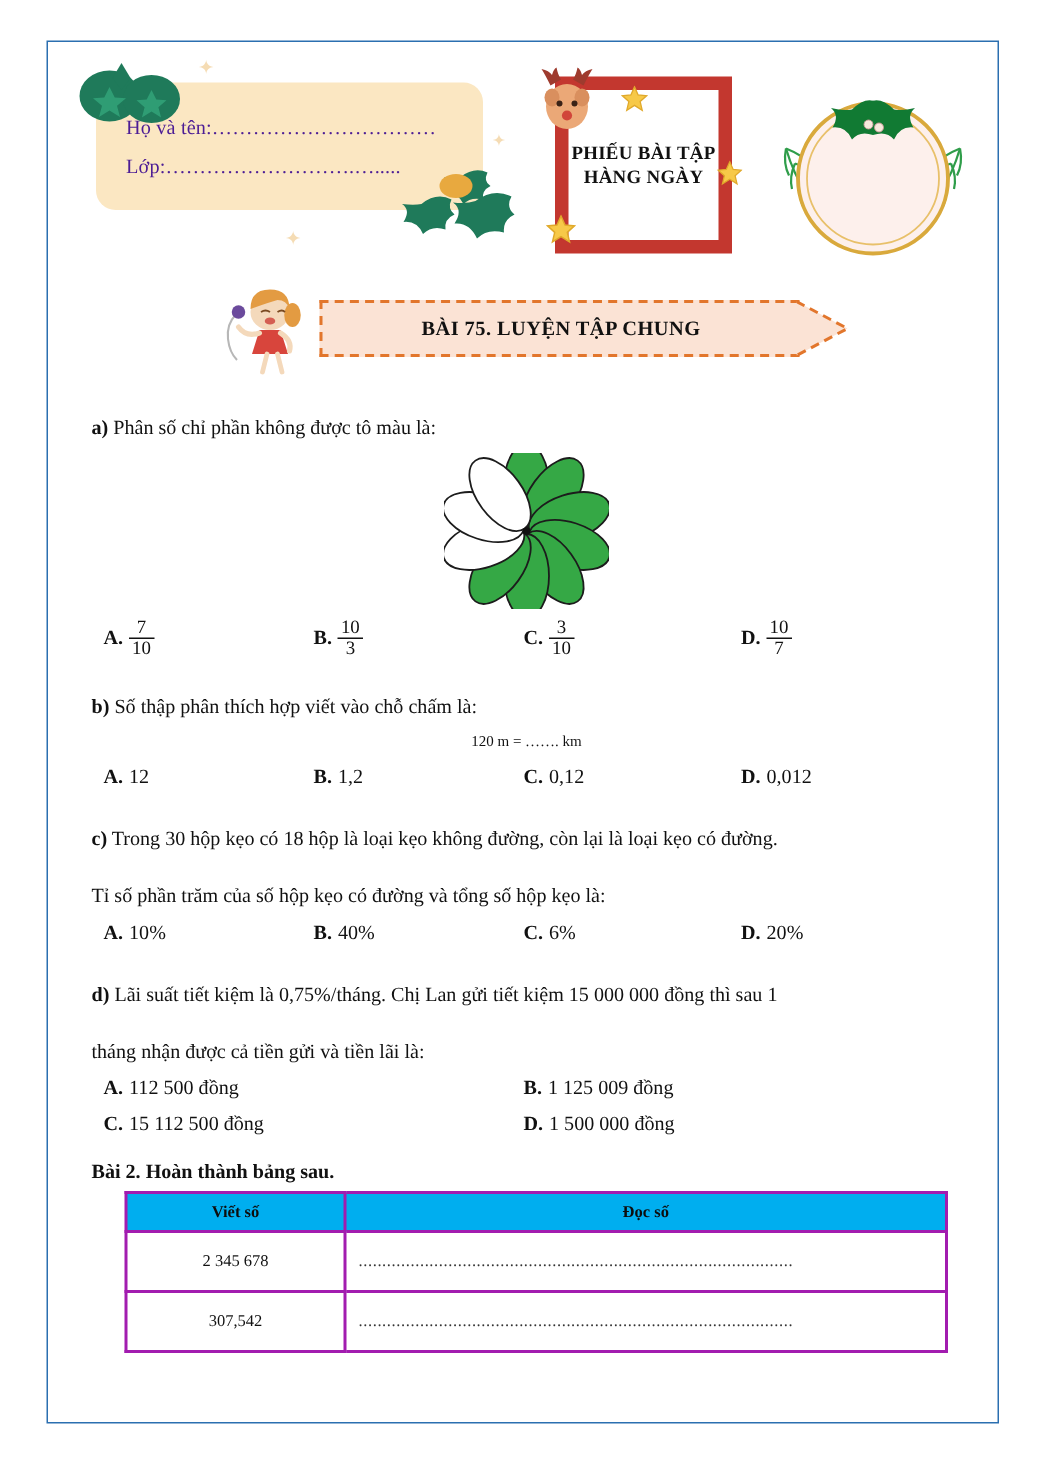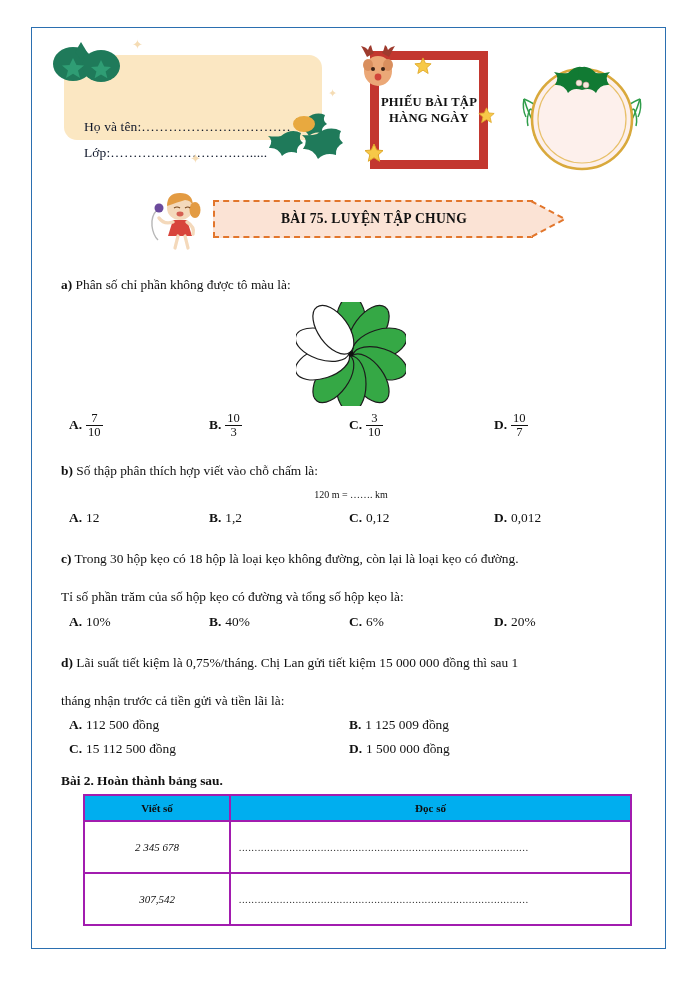--- a/index.html
+++ b/index.html
@@ -30,23 +30,22 @@
 
   .name-box {
     position: absolute; left: 24px; top: 22px;
     width: 258px; height: 85px;
     background: #fbe7c2;
     border-radius: 13px;
     z-index: 2;
   }
   .name-line {
     position: absolute; left: 20px;
-    font-size: 13.5px; letter-spacing: .1px; color: #0f172a;
+    font-size: 13.5px; letter-spacing: .1px; color: #4c1d95;
     white-space: nowrap;
-    margin-top: 42px;
   }
   .name-line.l1 { top: 22px; }
   .name-line.l2 { top: 48px; }
 
   .orn-berries { position: absolute; left: 11px; top: 5px; width: 72px; height: 48px; z-index: 3; }
   .orn-holly   { position: absolute; left: 219px; top: 73px; width: 96px; height: 60px; z-index: 3; }
   .sparkle { position: absolute; color: #f5dcb4; font-size: 13px; z-index: 3; }
 
   
   .red-frame-wrap { position: absolute; left: 316px; top: 10px; width: 148px; height: 140px; z-index: 2; }
@@ -130,21 +129,21 @@
     border: 2px solid #a21caf;
     font-size: 11px;
   }
   table.bang th {
     background: #00aeef;
     color: #0d0d0d;
     font-weight: bold;
     height: 26px;
     text-align: center;
   }
-  table.bang td { height: 52px; text-align: center; font-style: italic; }
+  table.bang td { height: 40px; text-align: center; }
   table.bang td.ans { text-align: left; padding-left: 8px; color: #333; letter-spacing: .4px;
                       overflow: hidden; white-space: nowrap; }
   .col-a { width: 146px; }
 </style>
 </head>
 <body>
 
 <div id="page">
 
   <div class="page-frame"></div>
@@ -362,21 +361,21 @@
       <div class="choice" style="left:433px;">
         <span class="lab">D.</span>
         <span>20%</span>
       </div>
     </div>
 
     <div class="q-sub">
       <b>d)</b>
       <span>Lãi suất tiết kiệm là 0,75%/tháng. Chị Lan gửi tiết kiệm 15 000 000 đồng thì sau 1</span>
     </div>
-    <div class="q-sub">tháng nhận trước cả tiền gửi và tiền lãi là:</div>
+    <div class="q-sub">tháng nhận được cả tiền gửi và tiền lãi là:</div>
     <div class="choices-2col">
       <div class="choice" style="left:8px; top:0;">
         <span class="lab">A.</span>
         <span>112 500 đồng</span>
       </div>
       <div class="choice" style="left:288px; top:0;">
         <span class="lab">B.</span>
         <span>1 125 009 đồng</span>
       </div>
       <div class="choice" style="left:8px; top:24px;">

